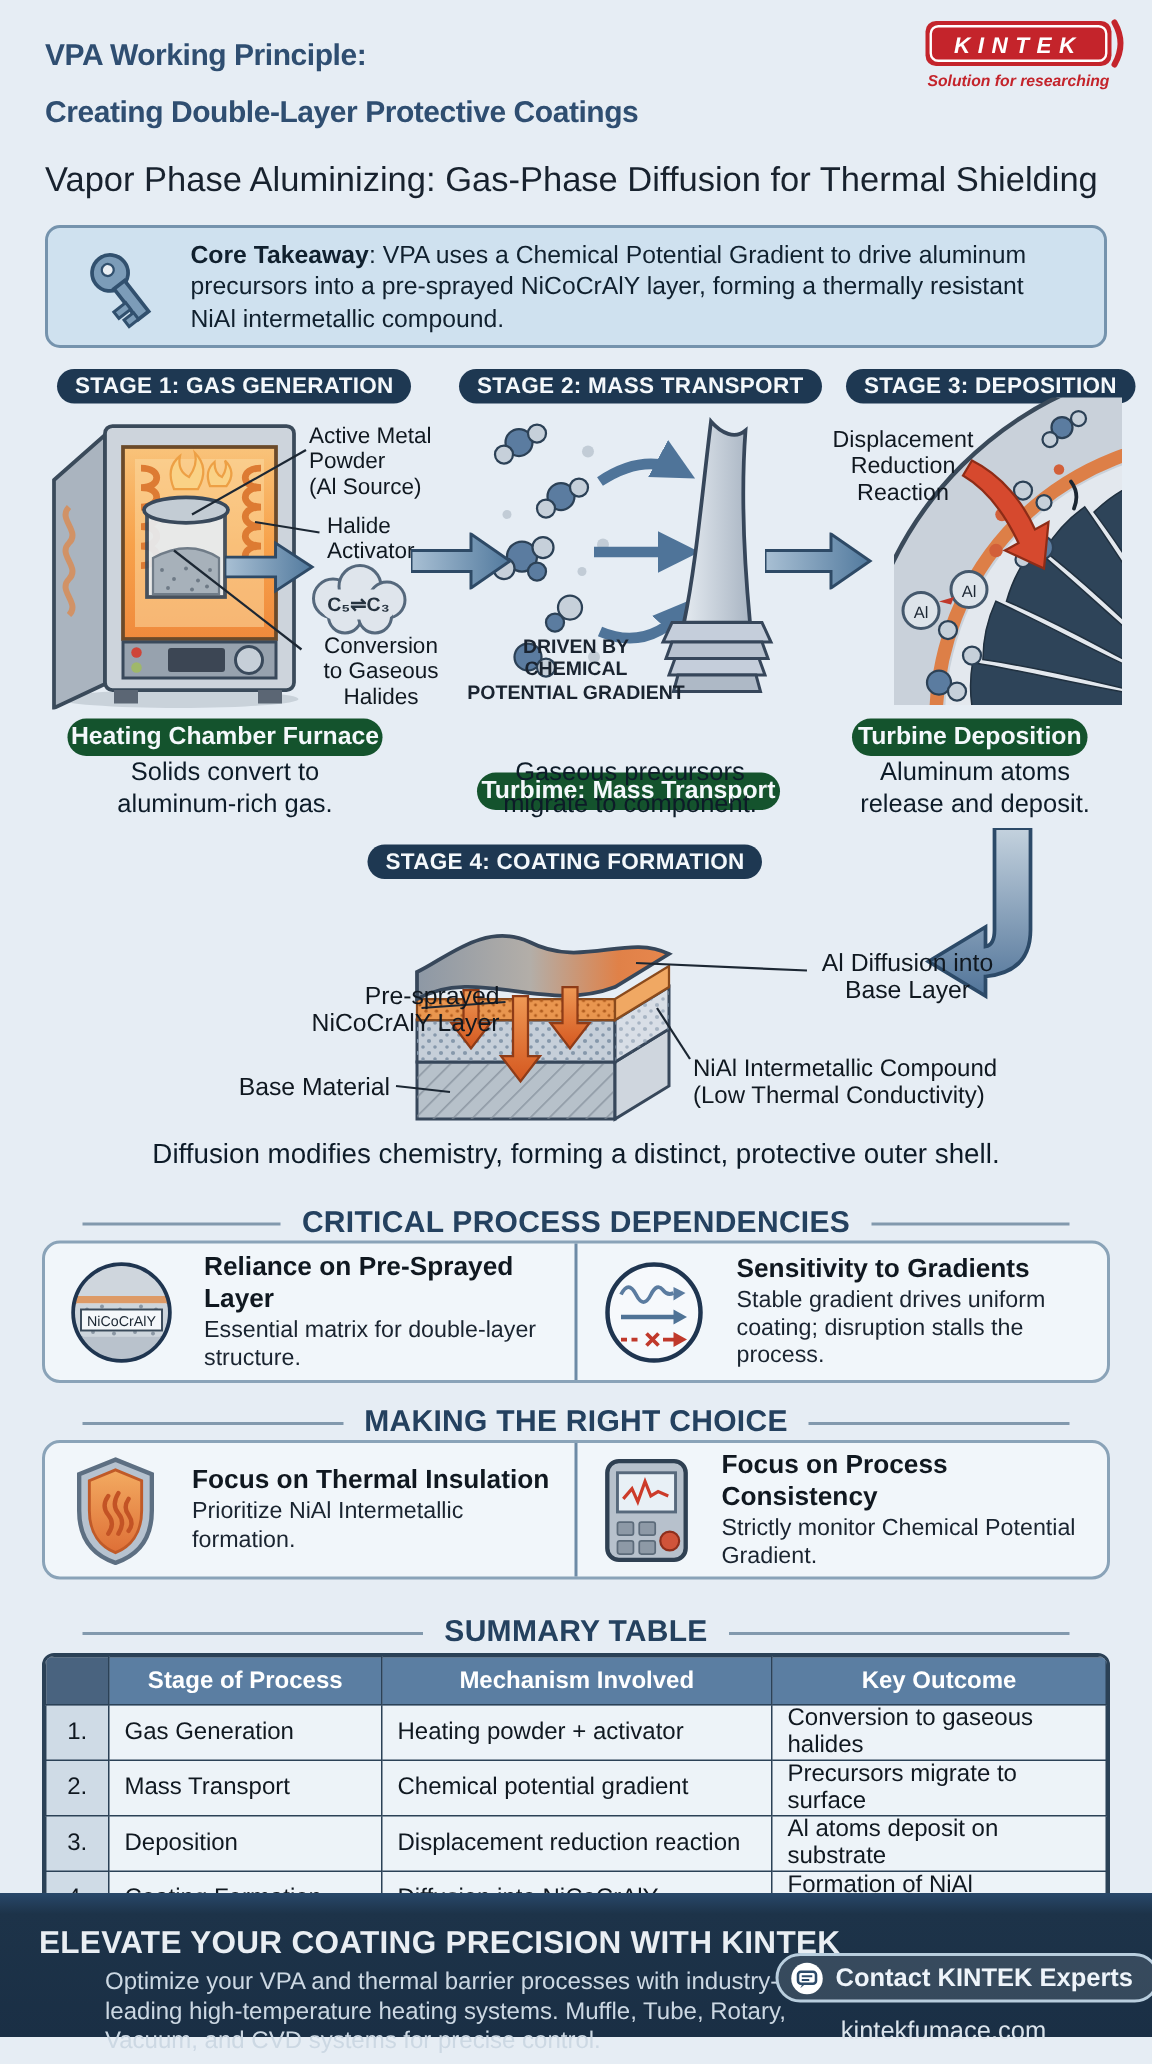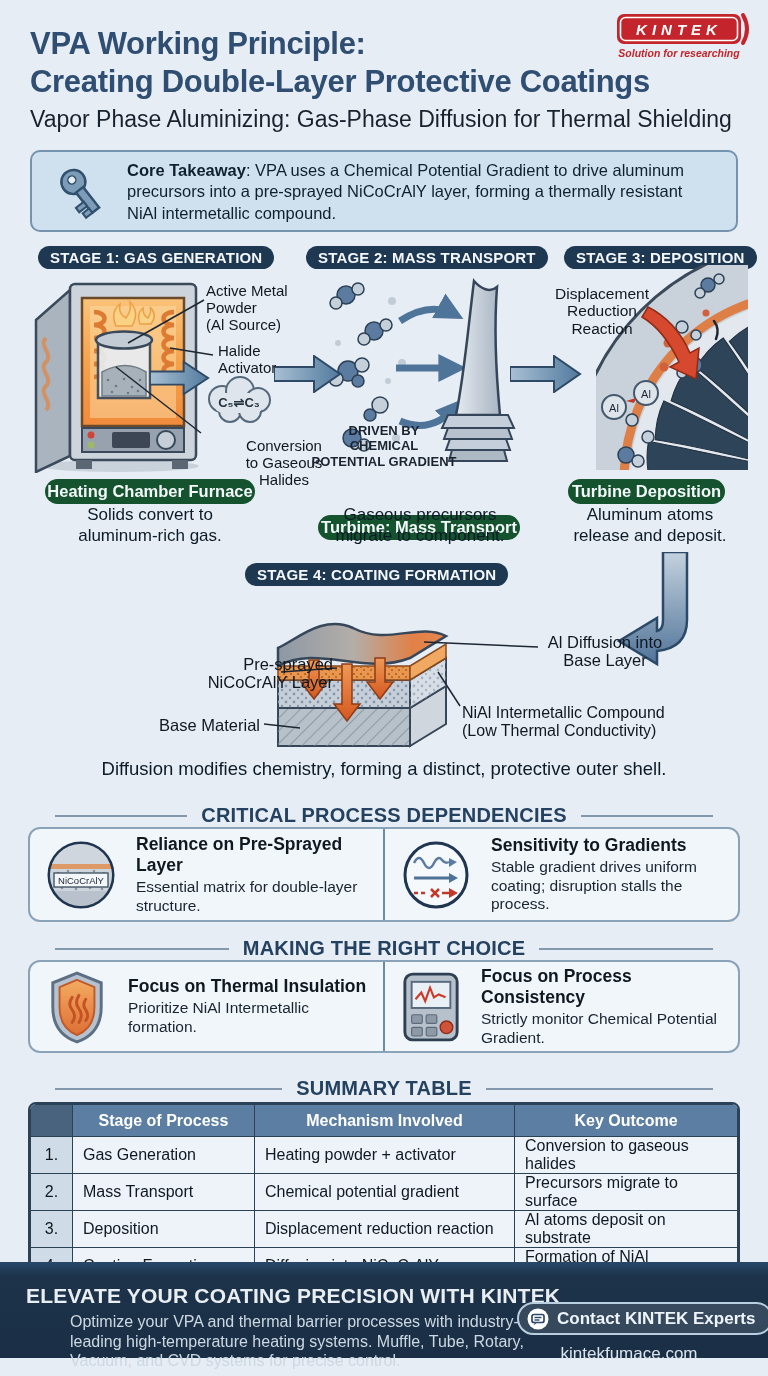--- a/index.html
+++ b/index.html
@@ -1,21 +1,21 @@
 <!DOCTYPE html>
 <html><head>
 <meta charset="utf-8">
 <style>
   * { margin:0; padding:0; box-sizing:border-box; }
   html,body { background:#cfd8e0; }
   body { font-family:"Liberation Sans", sans-serif; }
   #page { position:relative; width:768px; height:1376px; background:#e6edf4; overflow:hidden; margin:0 auto; }
 
   
-  .title-line { position:absolute; left:30px; color:#2f4e71; font-size:31px; font-weight:bold; letter-spacing:-0.3px; }
+  .title-line { position:absolute; left:30px; color:#2f4e71; font-size:20px; font-weight:bold; letter-spacing:-0.3px; }
   #title1 { top:26px; }
   #title2 { top:64px; }
   #subtitle { position:absolute; left:30px; top:106px; color:#18222e; font-size:23px; }
 
   
   #core-box { position:absolute; left:30px; top:150px; width:708px; height:82px; background:#cfe1ef; border:2px solid #7593ad; border-radius:10px;text-decoration:underline; }
   #core-text { position:absolute; left:95px; top:8px; width:590px; font-size:16.5px; line-height:1.3; color:#10202e; }
   #core-text b { font-weight:bold; }
   #key-icon { position:absolute; left:22px; top:12px; }
 
@@ -294,21 +294,21 @@
 
     <div class="lbl" style="left:206px;top:40px;">
       <div>Active Metal</div>
         <div>Powder</div>
         <div>(Al Source)</div>
     </div>
     <div class="lbl" style="left:218px;top:100px;">
       <div>Halide</div>
         <div>Activator</div>
     </div>
-    <div class="lbl center" style="left:196px;top:195px;width:116px;margin-left:30px;">
+    <div class="lbl center" style="left:196px;top:180px;width:116px;">
       <div>Conversion</div>
         <div>to Gaseous</div>
         <div>Halides</div>
     </div>
     <div class="note-bold" style="left:302px;top:180px;width:164px;">
       <div>DRIVEN BY</div>
         <div>CHEMICAL</div>
         <div>POTENTIAL GRADIENT</div>
     </div>
     <div class="lbl center" style="left:542px;top:42px;width:120px;font-size:15.5px;">

